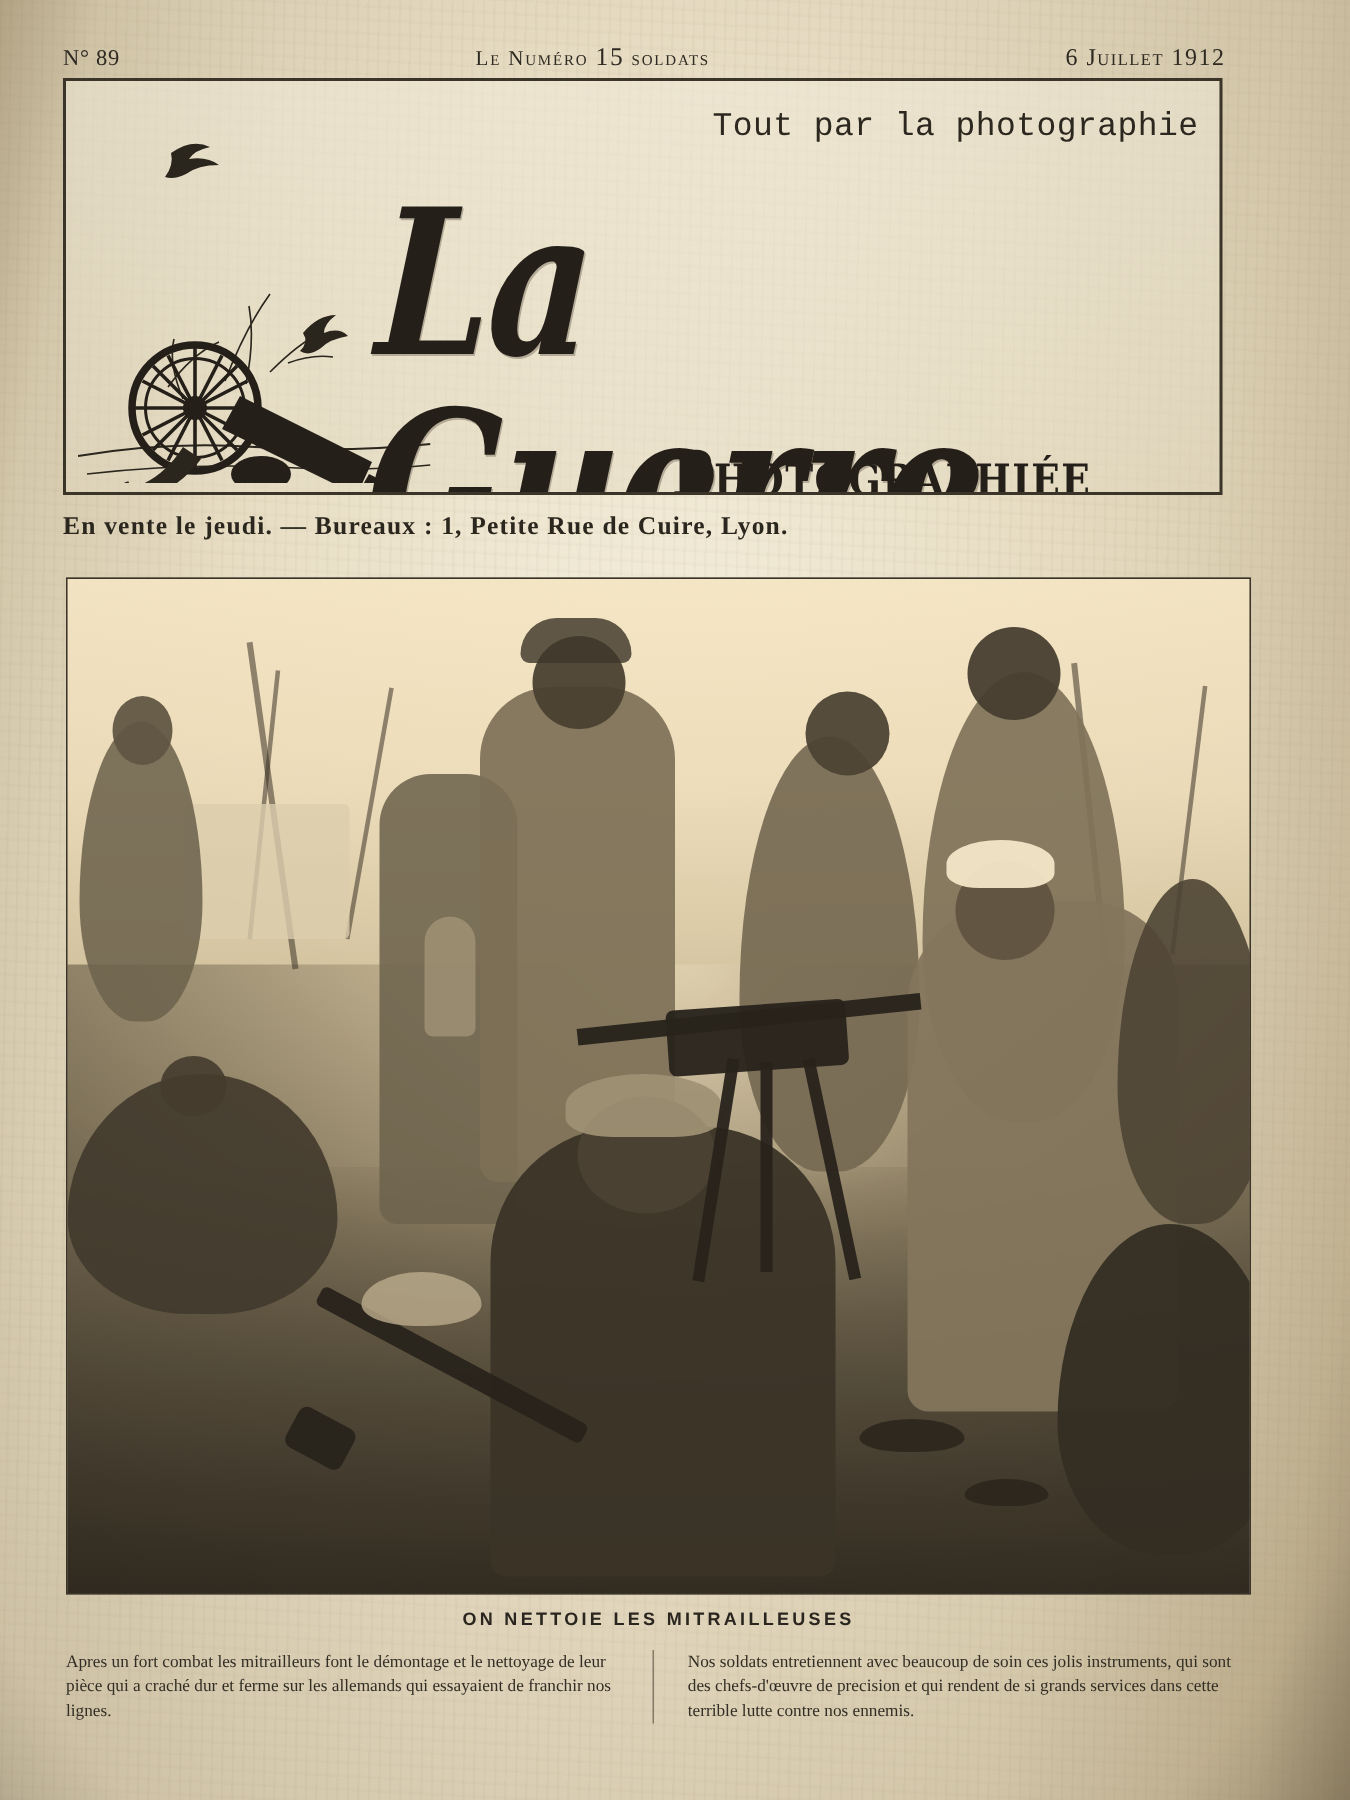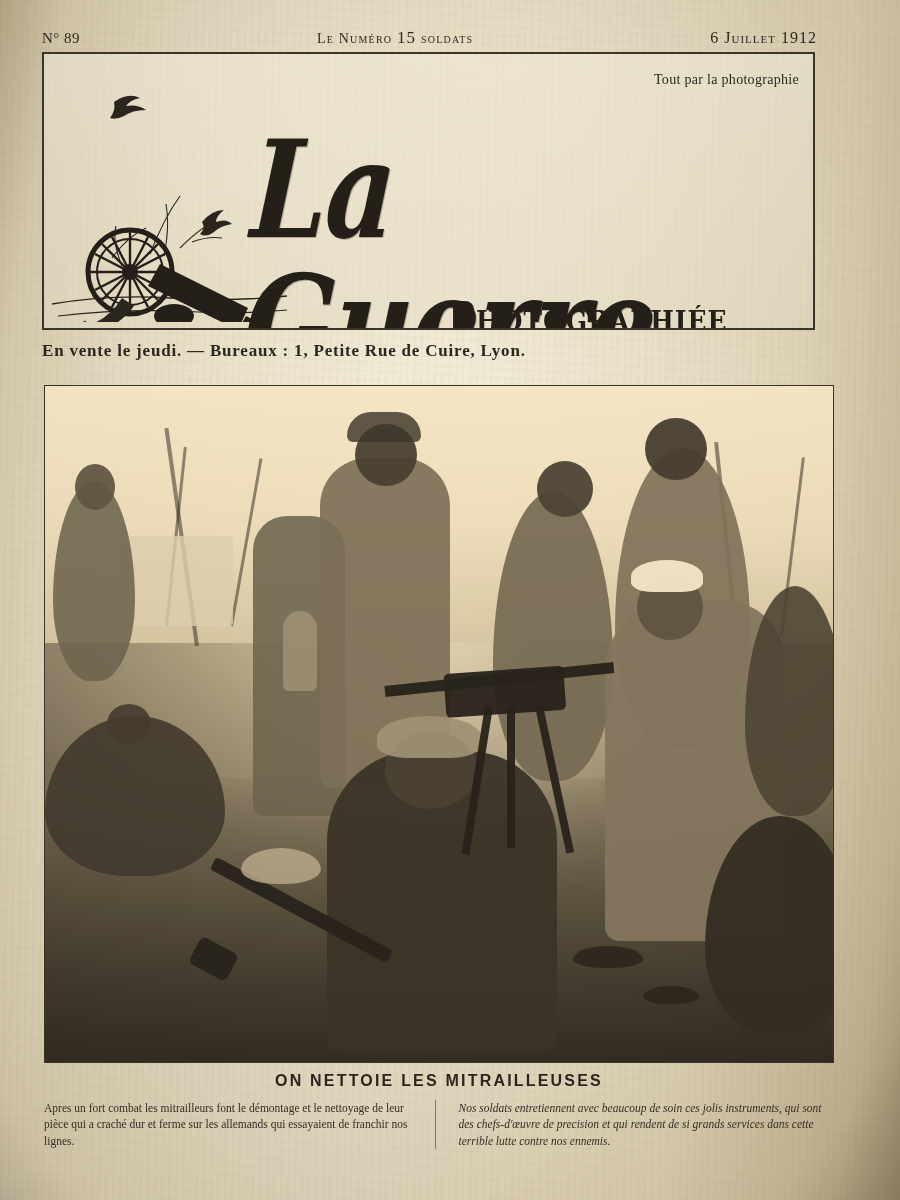--- a/index.html
+++ b/index.html
@@ -69,23 +69,23 @@
     left: 42px; top: 52px;
     width: 773px; height: 278px;
     border: 2px solid #3a3429;
     box-sizing: border-box;
     background: linear-gradient(180deg, rgba(241,235,218,0.55), rgba(226,217,193,0.45));
     overflow: hidden;
   }
   .tout-par {
     position: absolute;
     right: 14px; top: 18px;
-    font-size: 14px;
+    font-size: 22px;
     color: #2c2820;
-    font-family: Liberation Serif, serif;
+    font-family: Liberation Mono, monospace;
     letter-spacing: 0.3px;
   }
   .title-main {
     position: absolute;
     left: 212px; top: 68px;
     font-family: "DejaVu Serif", serif;
     font-size: 108px;
     line-height: 1;
     font-weight: 700;
     font-style: italic;
@@ -181,21 +181,21 @@
     background: rgba(38,33,25,0.95);
     transform-origin: left center;
   }
 
   
   .photo-caption {
     position: absolute;
     left: 44px; top: 1072px;
     width: 790px;
     text-align: center;
-    font-size: 16px;
+    font-size: 12px;
     font-weight: 700;
     letter-spacing: 2.2px;
     color: #2a261f;
     font-family: "Liberation Sans", sans-serif;
   }
   .columns {
     position: absolute;
     left: 44px; top: 1100px;
     width: 790px;
     display: flex;
@@ -203,21 +203,21 @@
   }
   .col {
     width: 50%;
     box-sizing: border-box;
     font-size: 11.5px;
     line-height: 1.42;
     color: #332e25;
     font-family: "Liberation Serif", serif;
   }
   .col.left { padding-right: 16px; border-right: 1px solid rgba(60,52,40,0.55); }
-  .col.right { padding-left: 16px; font-style: italic; }
+  .col.right { padding-left: 16px; }
 </style>
 </head>
 <body>
 
 <div class="page"></div>
 
 <div class="sheet">
 
   <div class="top-line">
     <div class="issue-no">N° 89</div>

